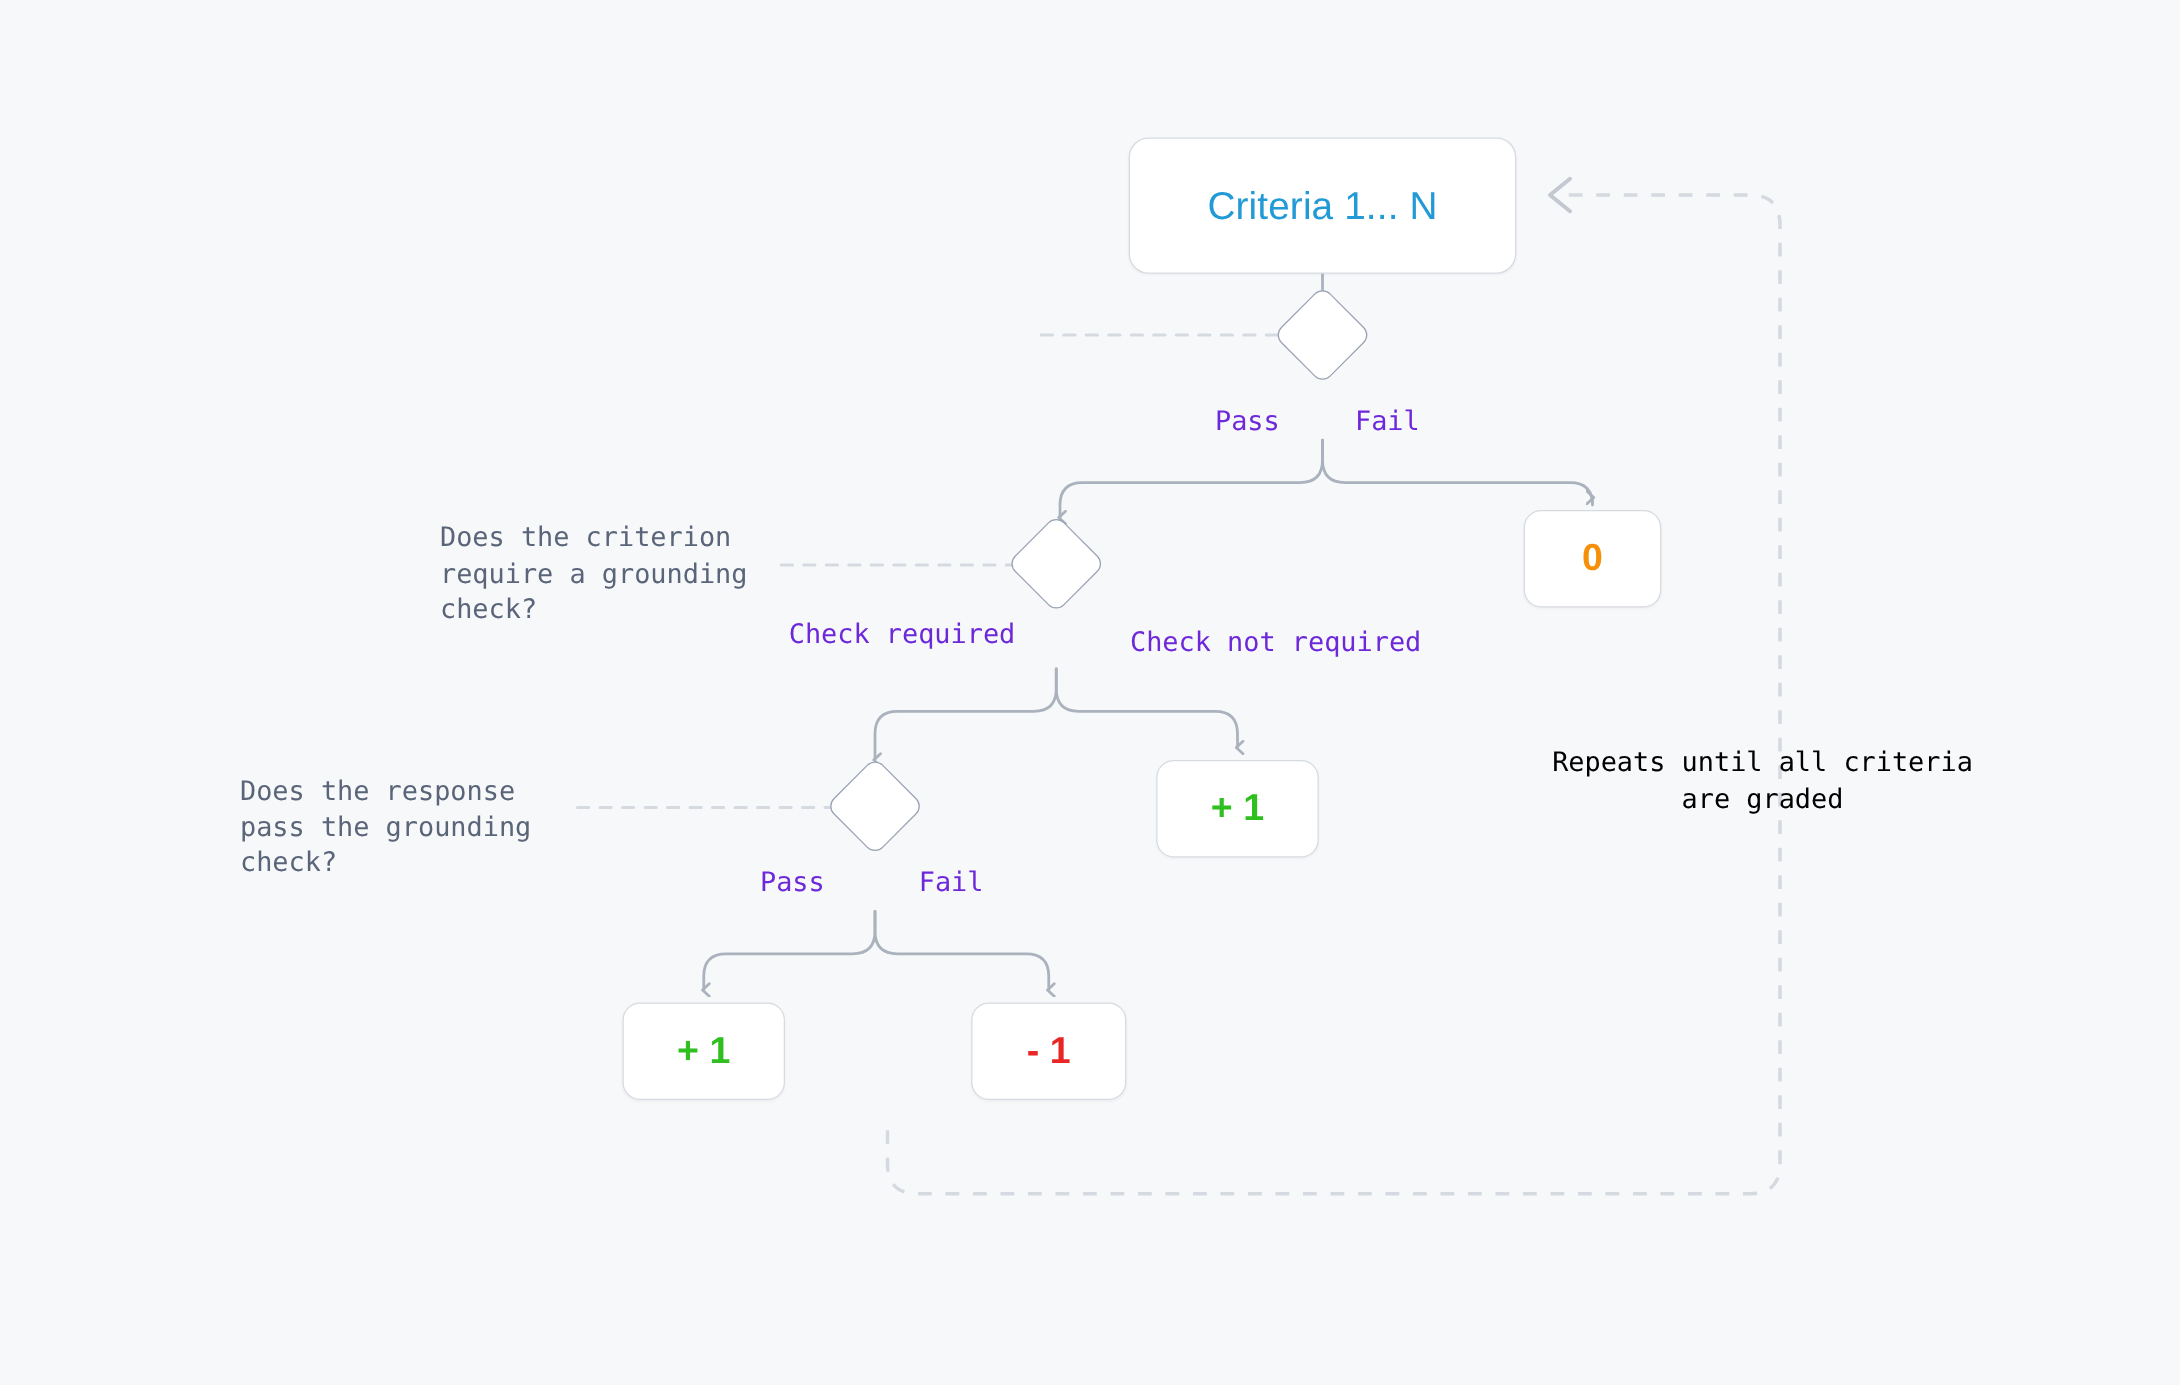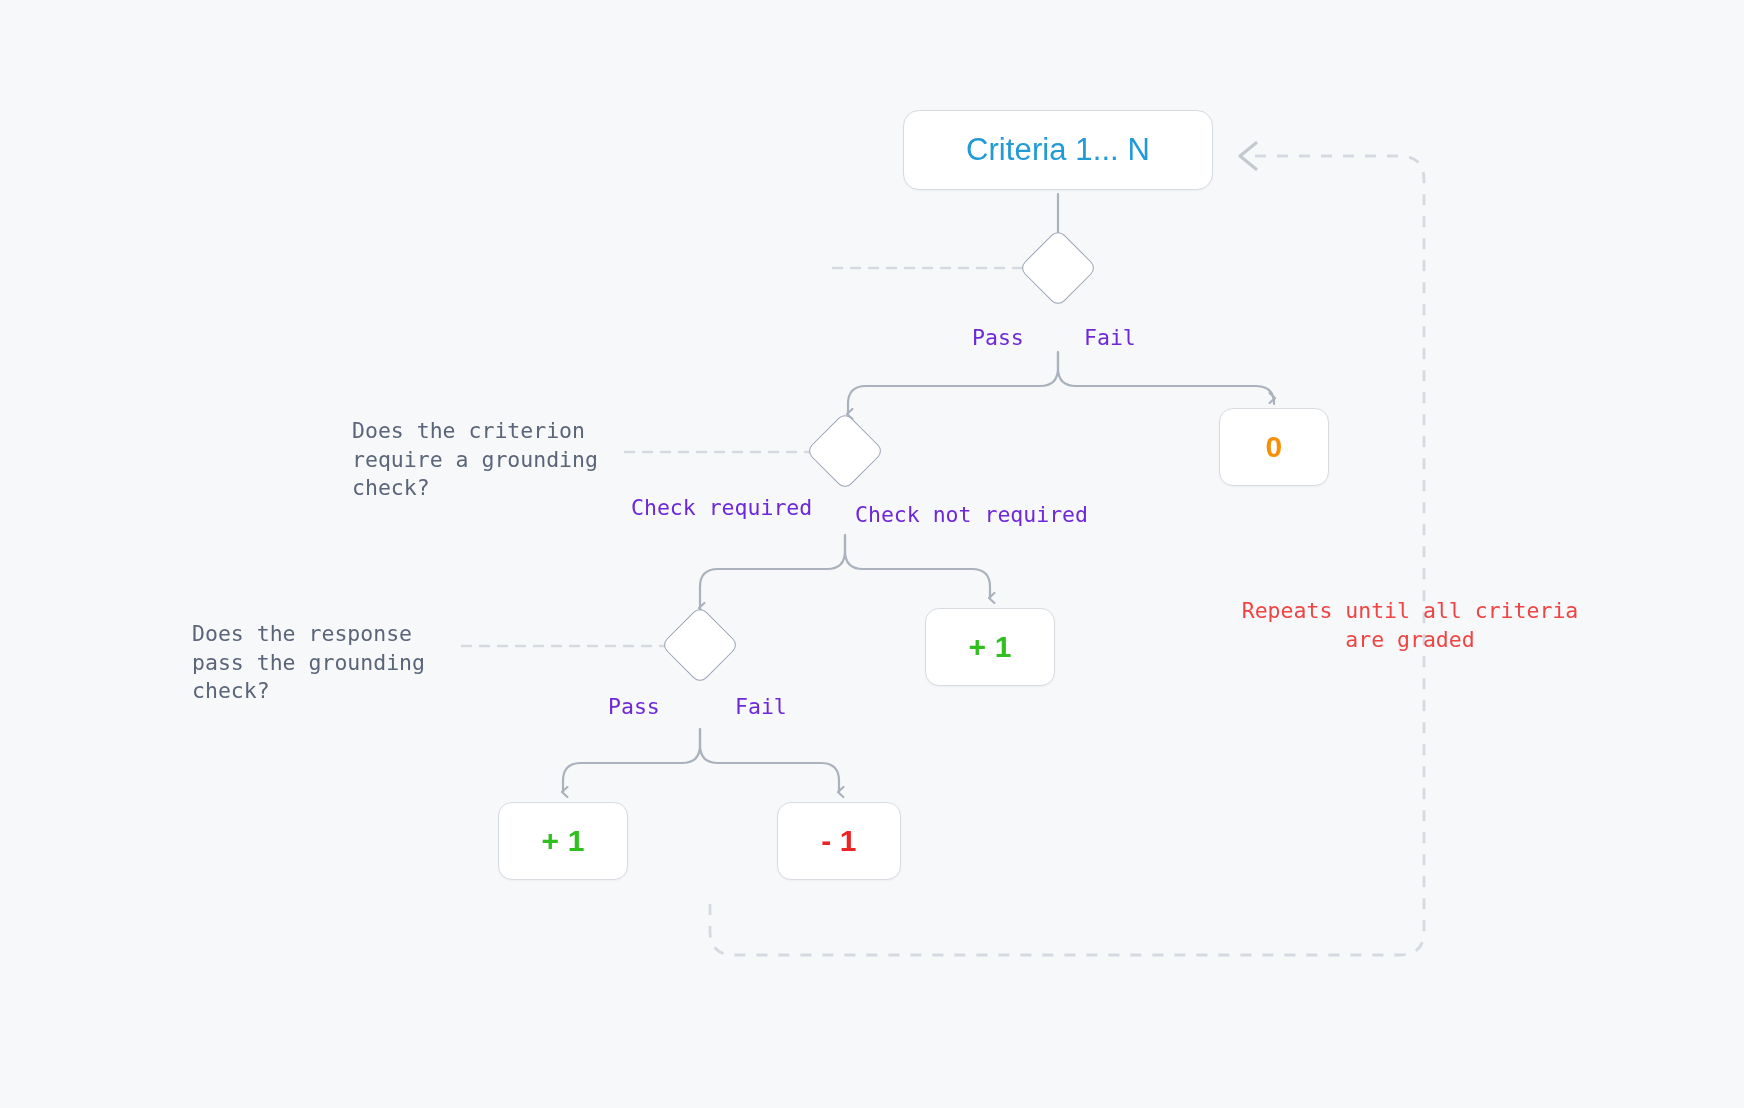--- a/index.html
+++ b/index.html
@@ -40,21 +40,21 @@
     font-family: "Liberation Sans", sans-serif;
     font-weight: 600;
     letter-spacing: 0.1px;
     white-space: nowrap;
   }
 
   #node-criteria {
     left: 903px;
     top: 110px;
     width: 310px;
-    height: 80px;
+    height: 109px;
     border-radius: 16px;
   }
   #node-criteria .node-label {
     font-size: 31px;
     color: #229ad6;
     font-weight: 500;
   }
 
   #node-zero {
     left: 1219px;
@@ -130,35 +130,35 @@
   .edge-label {
     position: absolute;
     font-family: "DejaVu Sans Mono", "Liberation Mono", monospace;
     font-size: 21.5px;
     color: #6d28d9;
     white-space: nowrap;
   }
   #lbl-pass-1        { left: 972px; top: 325px; }
   #lbl-fail-1        { left: 1084px; top: 325px; }
   #lbl-check-req     { left: 631px; top: 495px; }
-  #lbl-check-notreq  { left: 855px; top: 502px; }
+  #lbl-check-notreq  { left: 904px; top: 502px; }
   #lbl-pass-2        { left: 608px; top: 694px; }
   #lbl-fail-2        { left: 735px; top: 694px; }
 
   
   #loop-caption {
     position: absolute;
     left: 1230px;
     top: 596px;
     width: 360px;
     text-align: center;
     font-family: "DejaVu Sans Mono", "Liberation Mono", monospace;
     font-size: 21.5px;
     line-height: 29px;
-    color: #ef4444;
+    color: #000000;
     white-space: pre-line;
   }
 </style>
 </head>
 <body>
 
 <div id="canvas">
 
   <svg id="edges" viewBox="0 0 1744 1108">
     <defs>

